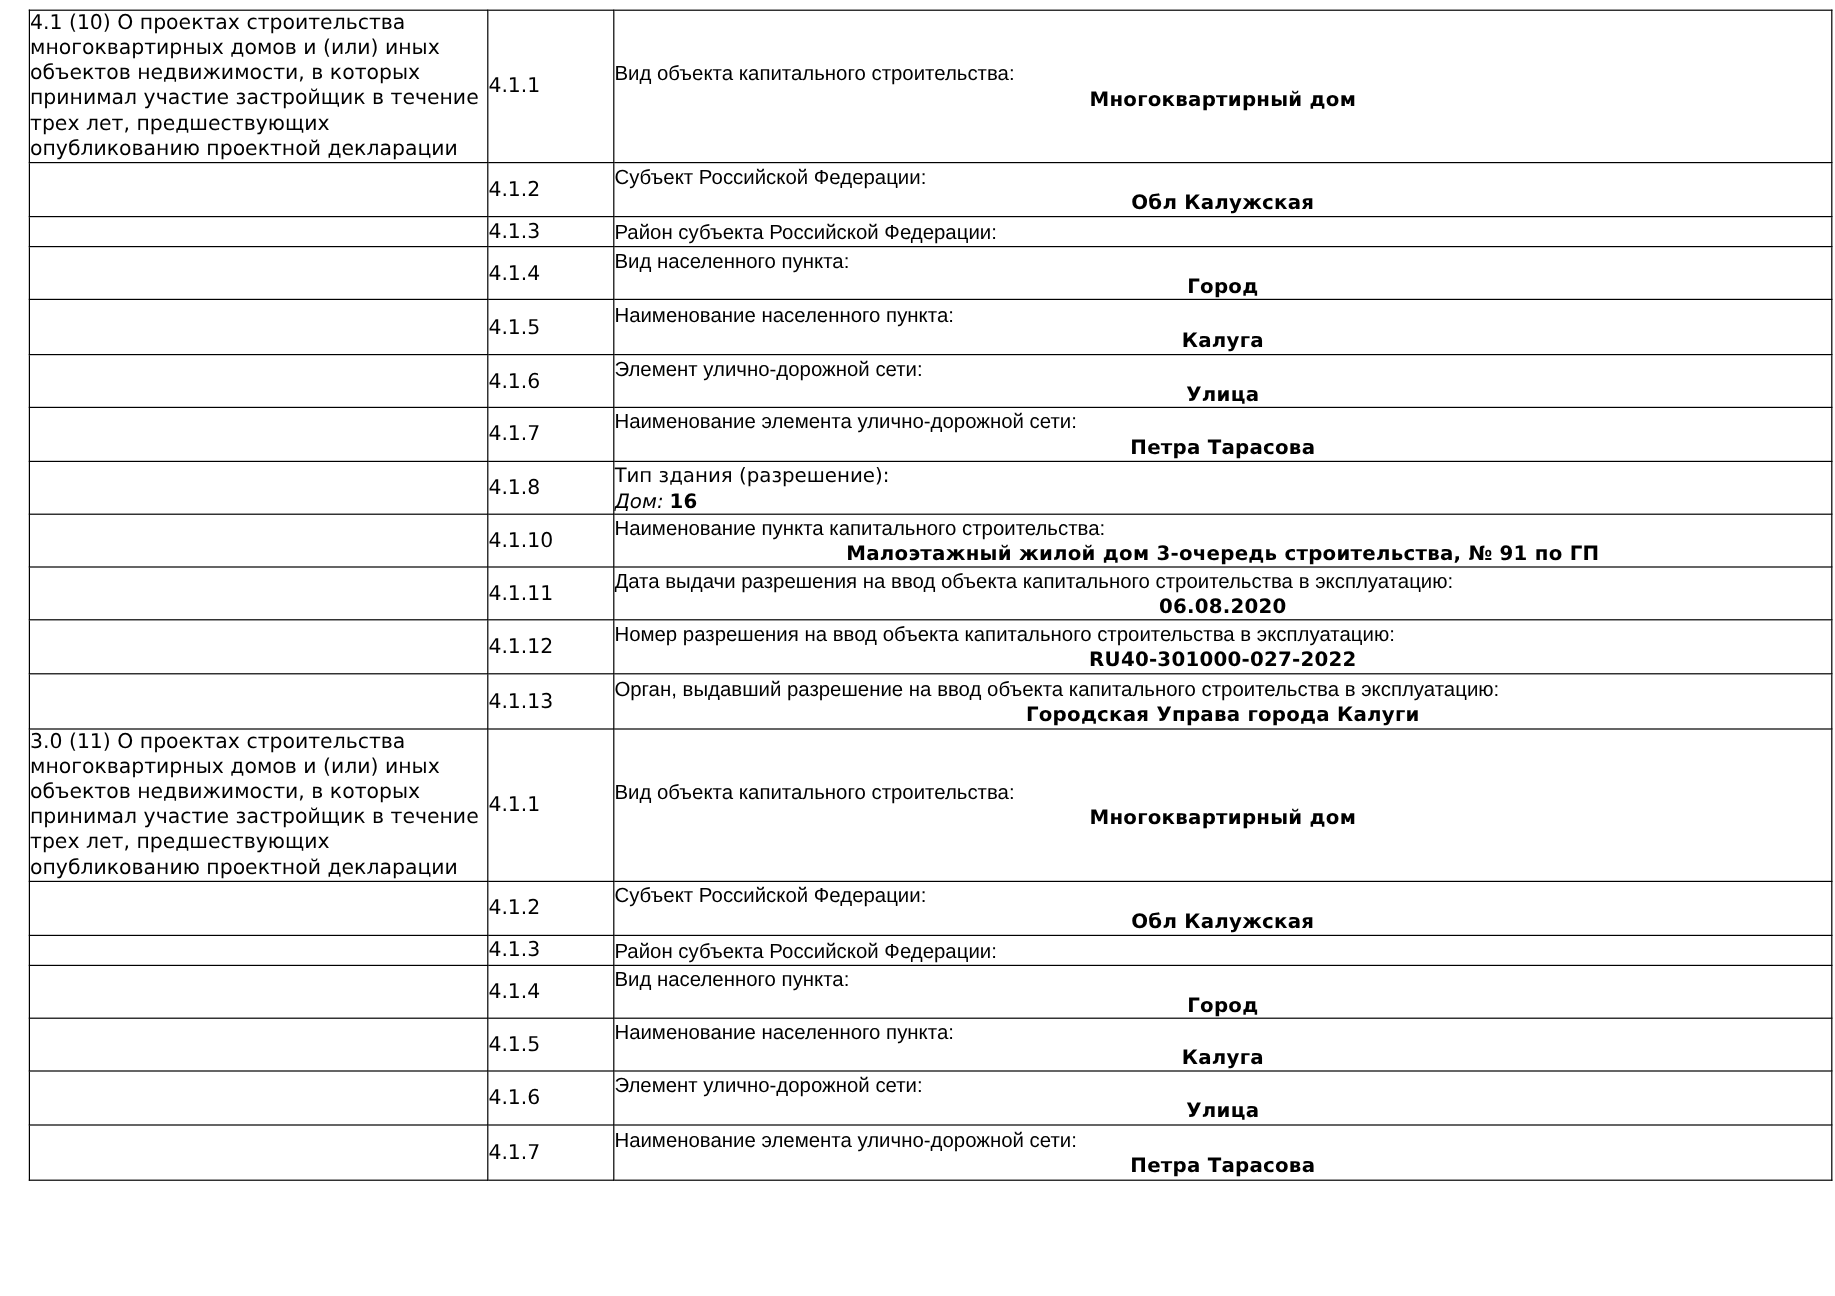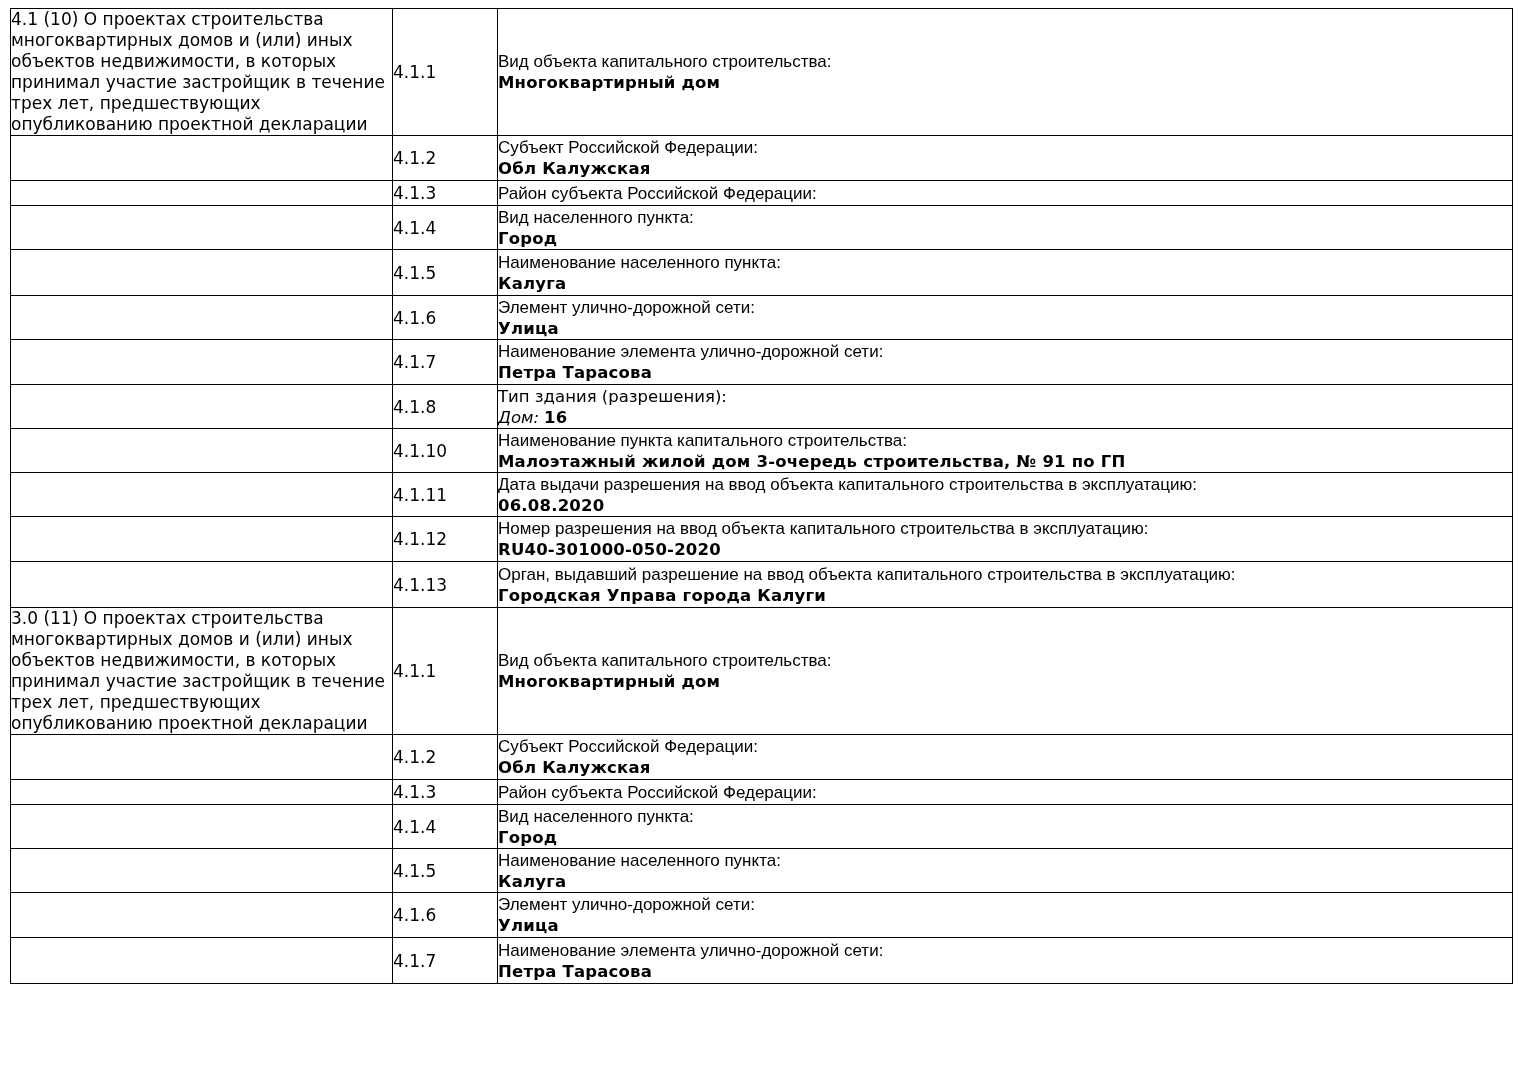--- a/index.html
+++ b/index.html
@@ -9,21 +9,21 @@
     color: #000000;
   }
   body {
     width: 1529px;
     height: 1080px;
     position: relative;
     font-family: "DejaVu Sans", sans-serif;
   }
   table.decl {
     position: absolute;
-    left: 10px;
+    left: 24px;
     top: 8px;
     width: 1502px;
     table-layout: fixed;
     border-collapse: collapse;
   }
   table.decl td {
     border: 1.5px solid #000000;
     padding: 0;
     vertical-align: middle;
     overflow: hidden;
@@ -51,20 +51,21 @@
   .label.wide {
     font-family: "DejaVu Sans", sans-serif;
     font-size: 16.5px;
   }
   .value {
     font-family: "DejaVu Sans", sans-serif;
     font-weight: bold;
     font-size: 16.5px;
     line-height: 21px;
     letter-spacing: 0.2px;
+    text-align: center;
   }
   .vline {
     font-family: "DejaVu Sans", sans-serif;
     font-size: 16.5px;
     line-height: 21px;
   }
   .vline .plain {
     font-weight: normal;
     margin-right: 5px;
     font-style: italic;
@@ -136,21 +137,21 @@
       <td class="num">4.1.7</td>
       <td class="content">
         <div class="label">Наименование элемента улично-дорожной сети:</div>
         <div class="value">Петра Тарасова</div>
       </td>
     </tr>
     <tr style="height:44px">
       <td class="desc"></td>
       <td class="num">4.1.8</td>
       <td class="content">
-        <div class="label wide">Тип здания (разрешения):</div>
+        <div class="label wide">Тип здания (разрешение):</div>
         <div class="vline"><span class="plain">Дом:</span><span class="value">16</span></div>
       </td>
     </tr>
     <tr style="height:44px">
       <td class="desc"></td>
       <td class="num">4.1.10</td>
       <td class="content">
         <div class="label">Наименование пункта капитального строительства:</div>
         <div class="value">Малоэтажный жилой дом 3-очередь строительства, № 91 по ГП</div>
       </td>
@@ -161,21 +162,21 @@
       <td class="content">
         <div class="label">Дата выдачи разрешения на ввод объекта капитального строительства в эксплуатацию:</div>
         <div class="value">06.08.2020</div>
       </td>
     </tr>
     <tr style="height:45px">
       <td class="desc"></td>
       <td class="num">4.1.12</td>
       <td class="content">
         <div class="label">Номер разрешения на ввод объекта капитального строительства в эксплуатацию:</div>
-        <div class="value">RU40-301000-050-2020</div>
+        <div class="value">RU40-301000-027-2022</div>
       </td>
     </tr>
     <tr style="height:46px">
       <td class="desc"></td>
       <td class="num">4.1.13</td>
       <td class="content">
         <div class="label">Орган, выдавший разрешение на ввод объекта капитального строительства в эксплуатацию:</div>
         <div class="value">Городская Управа города Калуги</div>
       </td>
     </tr>

